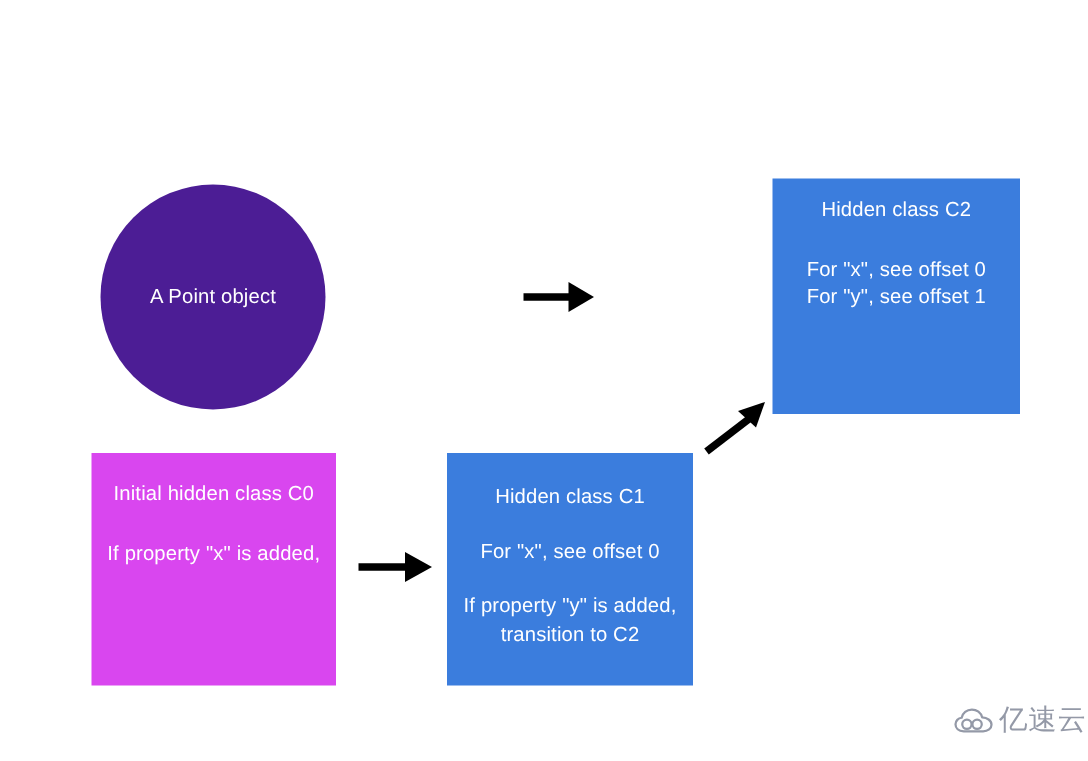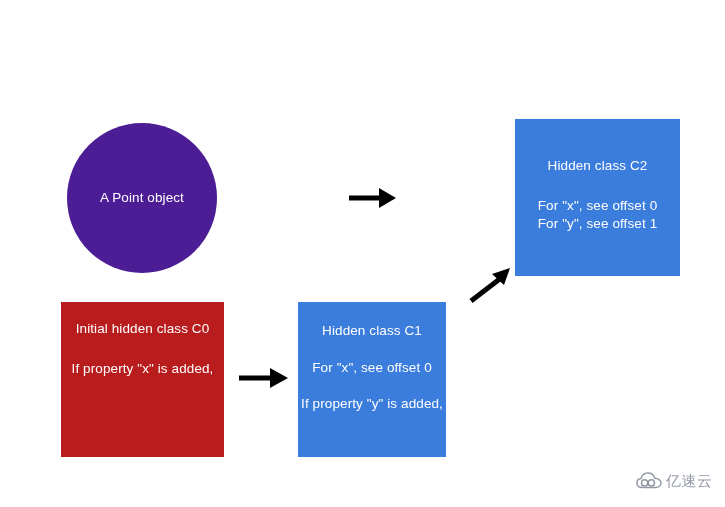--- a/index.html
+++ b/index.html
@@ -61,38 +61,38 @@
     height: 150px;
     background: #4c1d95;
   }
 
   
   #hidden-class-c0 {
     left: 61px;
     top: 302px;
     width: 163px;
     height: 155px;
-    background: #b91c1c;
+    background: #d946ef;
     padding-top: 18px;
   }
   #hidden-class-c1 {
     left: 298px;
     top: 302px;
-    width: 148px;
+    width: 164px;
     height: 155px;
     background: #3b7ddd;
     padding-top: 20px;
   }
   #hidden-class-c2 {
     left: 515px;
     top: 119px;
     width: 165px;
     height: 157px;
     background: #3b7ddd;
-    padding-top: 38px;
+    padding-top: 12px;
   }
 
   
   .arrow-svg {
     position: absolute;
     overflow: visible;
   }
   #arrow-object-to-c2 { left: 344px; top: 182px; }
   #arrow-c0-to-c1     { left: 234px; top: 362px; }
   #arrow-c1-to-c2     { left: 466px; top: 264px; }
@@ -101,21 +101,21 @@
   #watermark {
     position: absolute;
     left: 636px;
     top: 471px;
     display: flex;
     align-items: center;
     gap: 4px;
     opacity: 0.92;
   }
   #watermark .wm-text {
-    font-size: 15px;
+    font-size: 19px;
     color: #8b91a0;
     letter-spacing: 0.5px;
     line-height: 1;
   }
 </style>
 </head>
 <body>
 
 <div class="canvas">
 
@@ -125,20 +125,21 @@
 
   <div class="node box-node" id="hidden-class-c0">
     <span class="node-line">Initial hidden class C0</span>
     <span class="node-line line-gap-lg">If property "x" is added,</span>
   </div>
 
   <div class="node box-node" id="hidden-class-c1">
     <span class="node-line">Hidden class C1</span>
     <span class="node-line line-gap-md">For "x", see offset 0</span>
     <span class="node-line line-gap-md">If property "y" is added,</span>
+    <span class="node-line line-tight">transition to C2</span>
   </div>
 
   <div class="node box-node" id="hidden-class-c2">
     <span class="node-line">Hidden class C2</span>
     <span class="node-line line-gap-lg">For "x", see offset 0</span>
     <span class="node-line line-tight">For "y", see offset 1</span>
   </div>
 
   <svg class="arrow-svg" id="arrow-object-to-c2" width="56" height="34" viewBox="0 0 56 34">
     <line x1="5" y1="16" x2="37" y2="16" stroke="#000000" stroke-width="5"></line>

